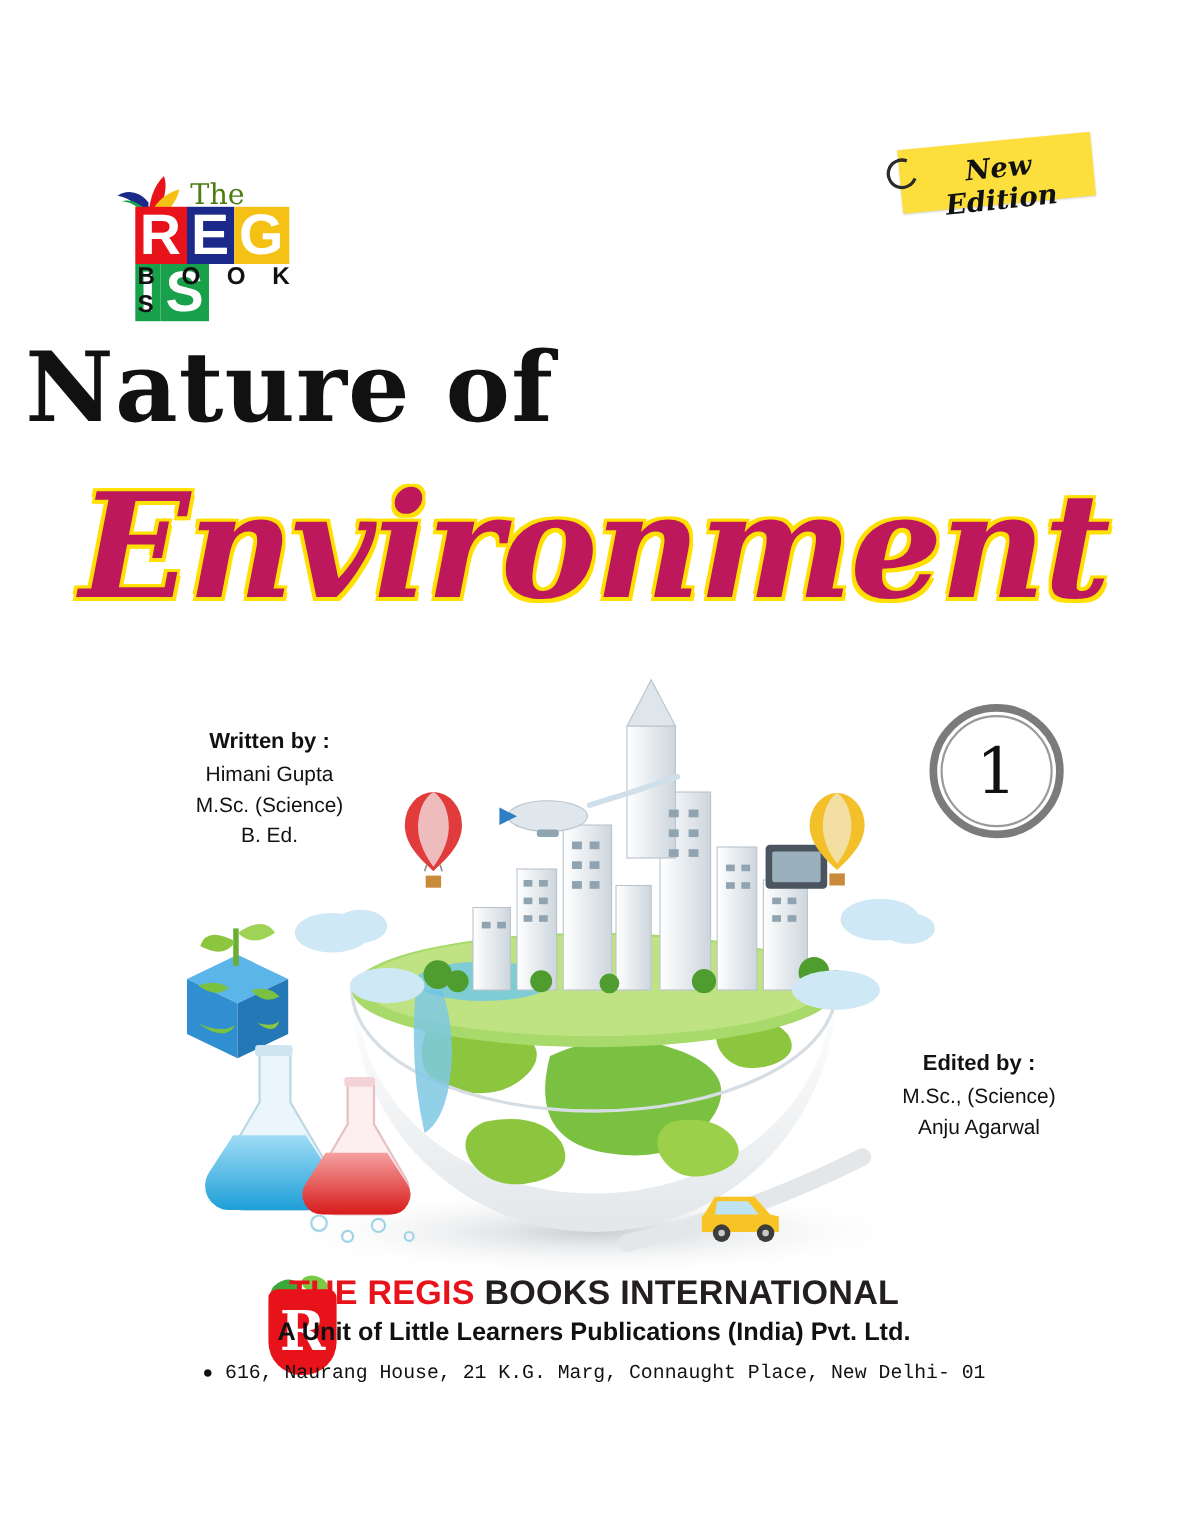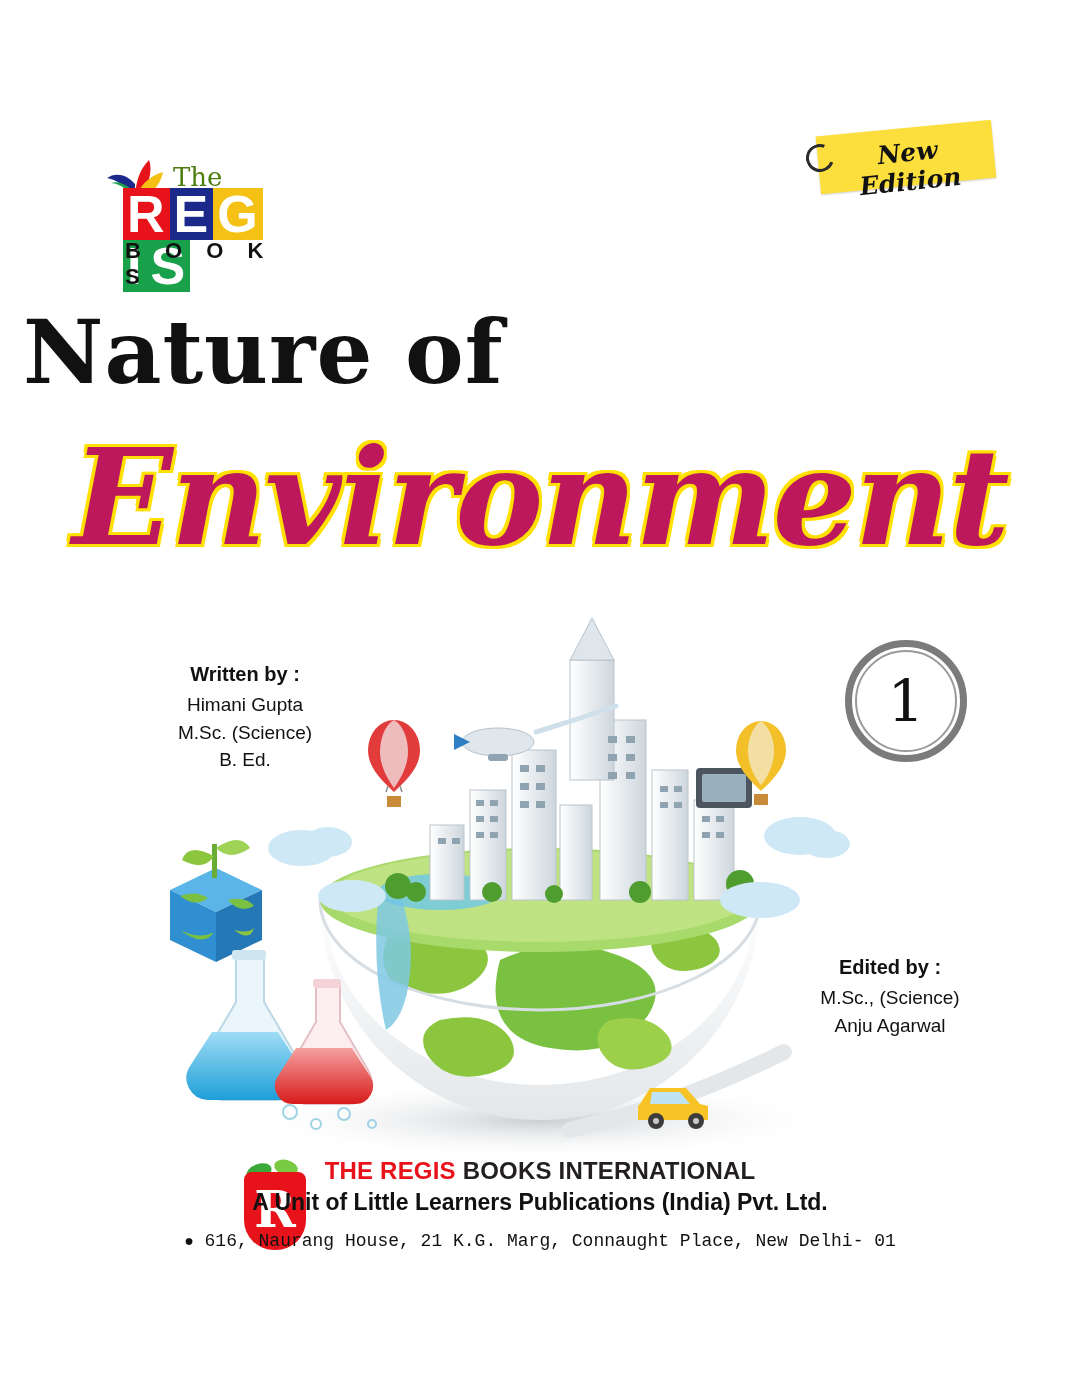--- a/index.html
+++ b/index.html
@@ -235,21 +235,21 @@
 
   
   .publisher {
     position: absolute;
     left: 0;
     top: 1158px;
     width: 1080px;
     text-align: center;
   }
   .pub-name {
-    font-size: 24px;
+    font-size: 31px;
     font-weight: bold;
     color: #e8131a;
     letter-spacing: 0.2px;
     line-height: 1.1;
   }
   .pub-name .dark { color: #231f20; }
   .pub-sub {
     margin-top: 5px;
     font-size: 23px;
     font-weight: bold;

